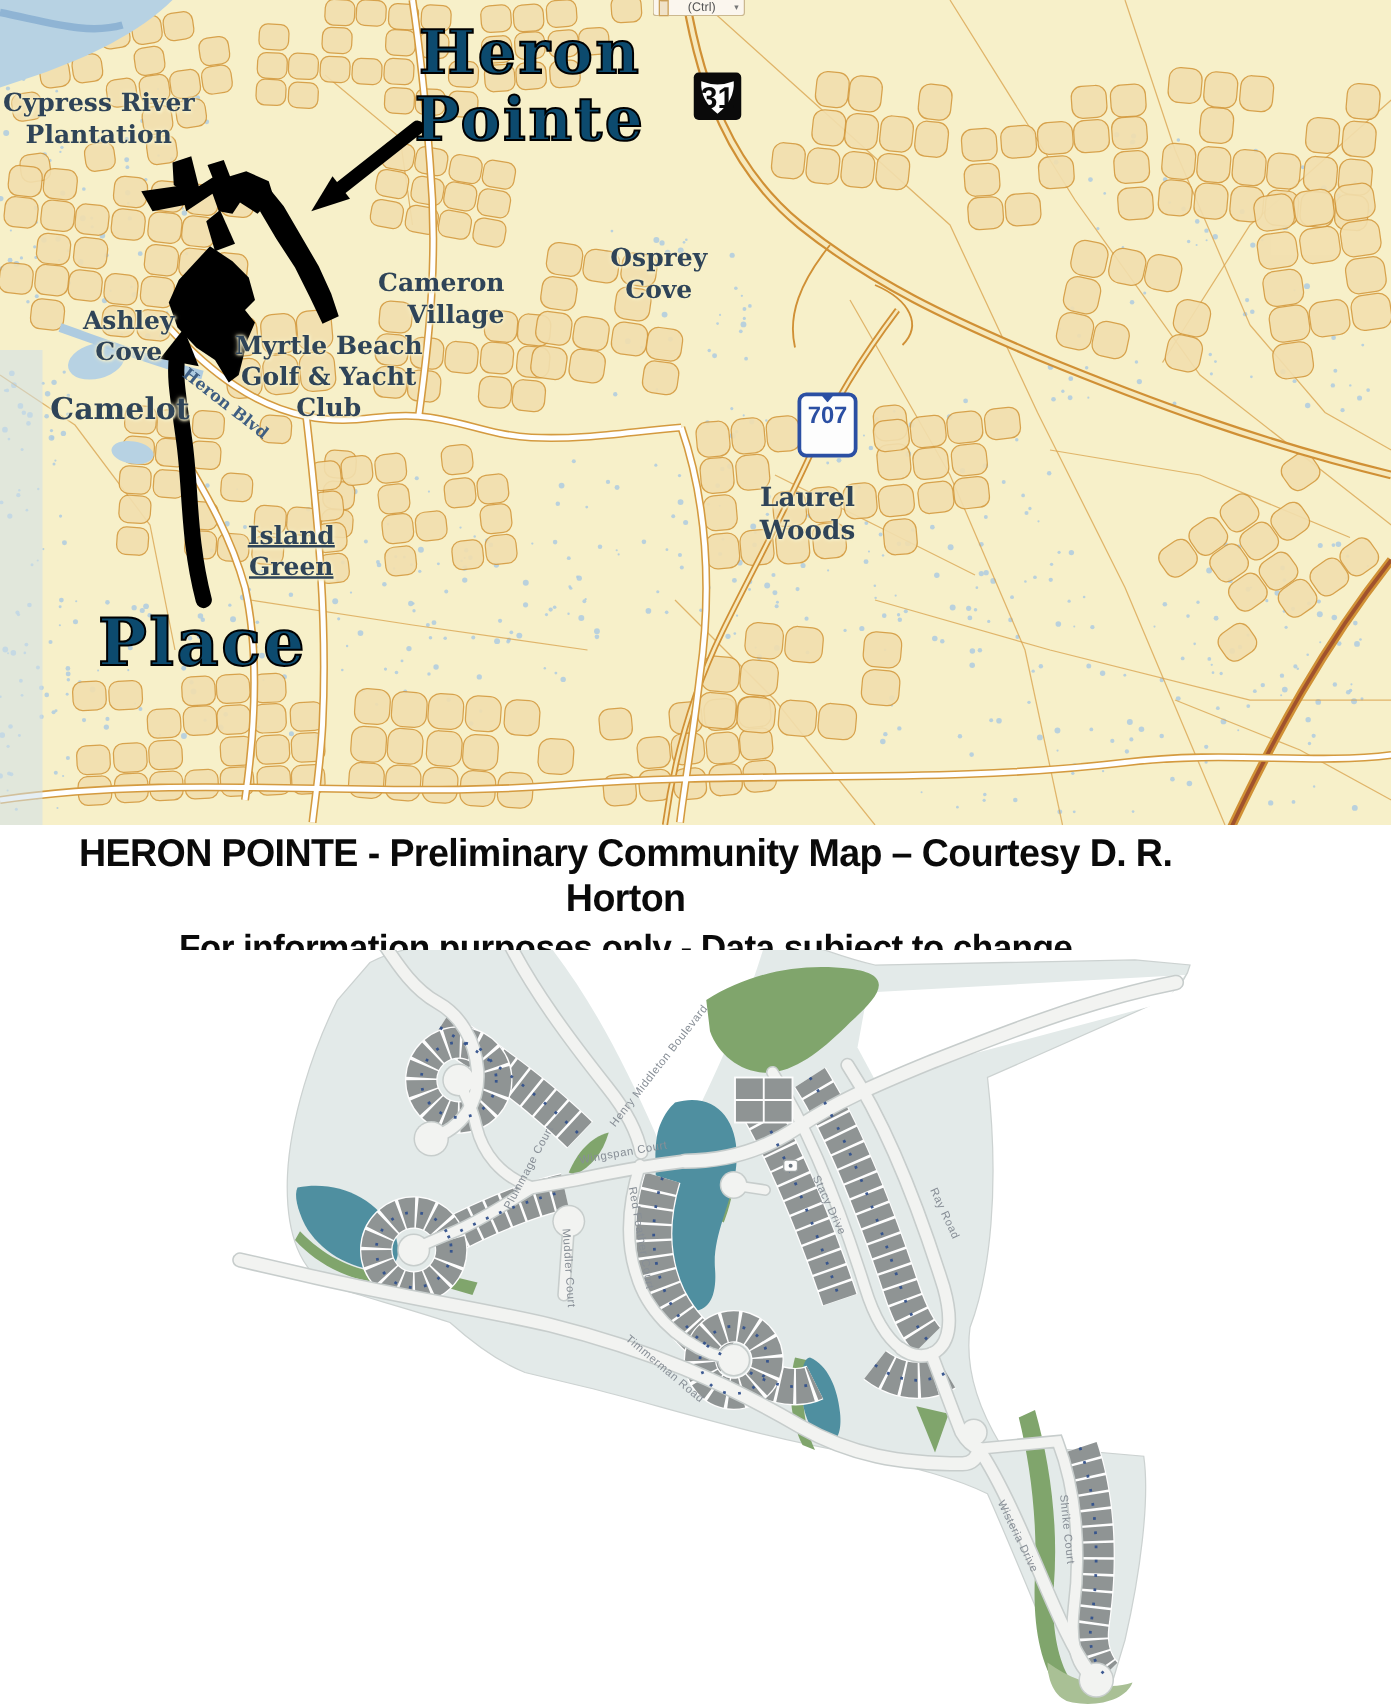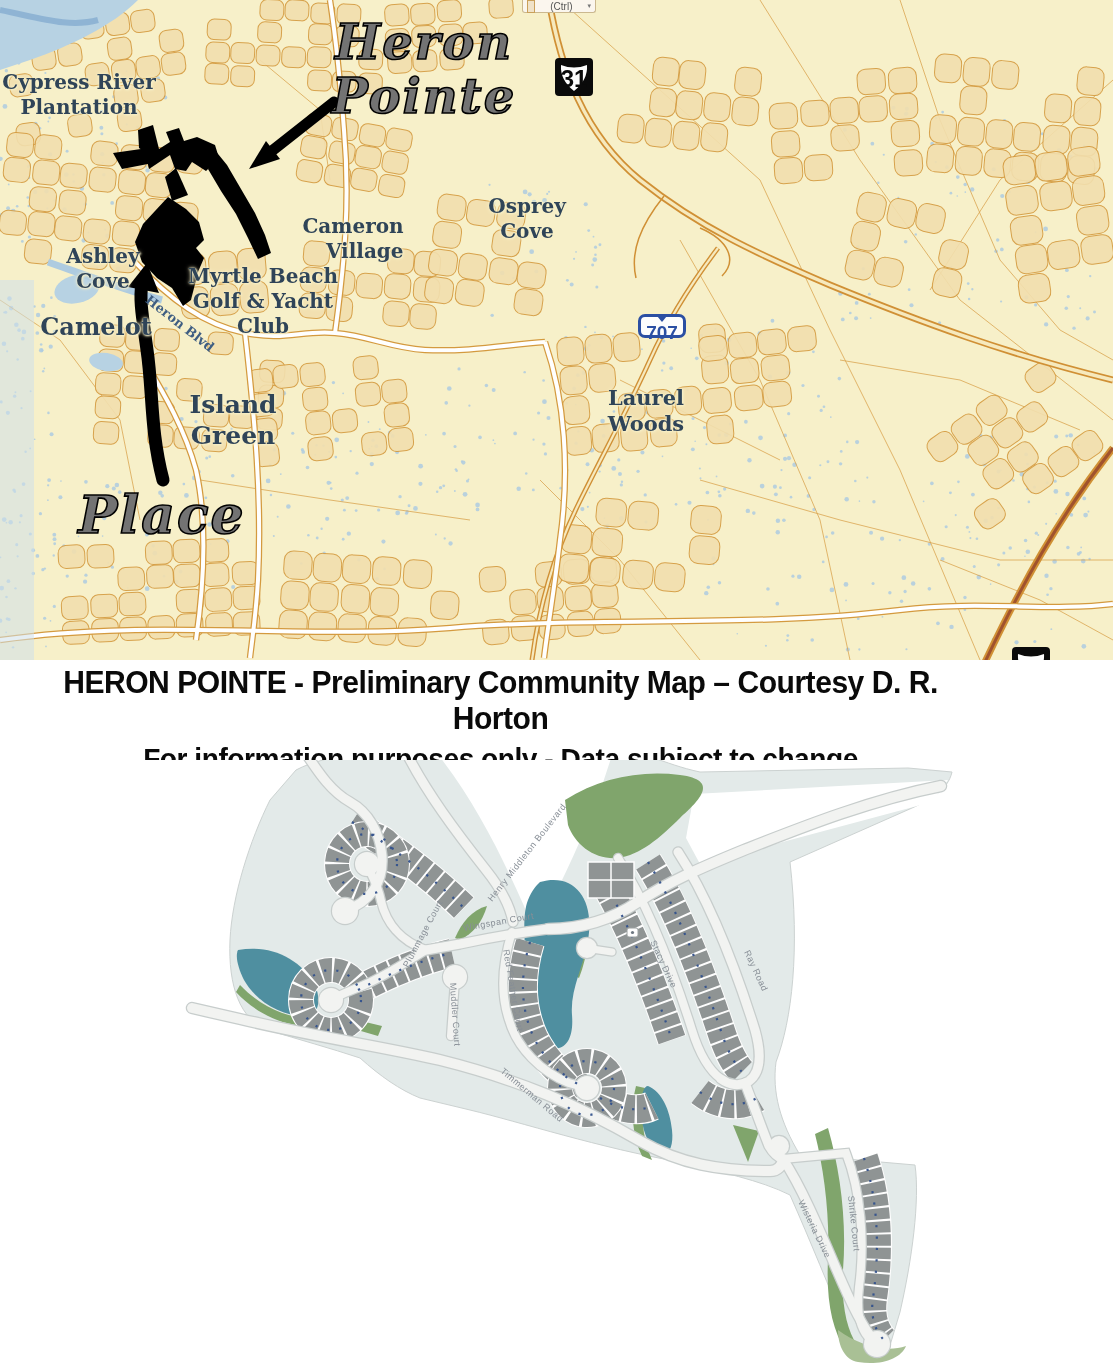--- a/index.html
+++ b/index.html
@@ -5,31 +5,31 @@
   html,body{margin:0;padding:0;background:#fff;}
   #stage{position:relative;width:1113px;height:1365px;overflow:hidden;background:#fff;
          font-family:"Liberation Sans",sans-serif;}
   
   #overview{position:absolute;left:0;top:0;width:1113px;height:660px;background:#f7f0c9;
             border-right:2px solid #b9b49a;overflow:hidden;}
   #overview svg{position:absolute;left:0;top:0;}
   .place{position:absolute;font-family:"DejaVu Serif",serif;font-weight:bold;color:#2f4458;
          text-align:center;transform:translateX(-50%);line-height:1.25;
          text-shadow:0 0 2px #f7f0c9,0 0 4px #f7f0c9,1px 1px 2px #f7f0c9;white-space:nowrap;}
-  .big{color:#737373;-webkit-text-stroke:1.6px #000;letter-spacing:2px;line-height:1.12;
-       text-shadow:none;font-style:italic;}
+  .big{color:#0c4a6e;-webkit-text-stroke:1.6px #000;letter-spacing:2px;line-height:1.12;
+       text-shadow:none;}
   .roadlbl{position:absolute;font-family:"DejaVu Serif",serif;font-weight:bold;color:#3f5e82;
            font-size:13px;white-space:nowrap;transform-origin:0 0;}
   
   .shield{position:absolute;}
   .us-shield{width:38px;height:38px;background:#0a0a0a;border-radius:4px;position:relative;}
   .us-shield svg{position:absolute;left:0;top:0;}
   .us-shield .num{position:absolute;left:0;top:7px;width:100%;text-align:center;
       font-family:"Liberation Sans",sans-serif;font-weight:bold;font-size:24px;color:#0a0a0a;}
-  .sc-shield{width:48px;height:24px;background:#fdfdfd;border:3px solid #2b4fa3;border-radius:7px;
+  .sc-shield{width:48px;height:52px;background:#fdfdfd;border:3px solid #2b4fa3;border-radius:7px;
       position:relative;box-sizing:border-box;}
   .sc-shield .num{position:absolute;left:0;top:5px;width:100%;text-align:center;
       font-family:"Liberation Sans",sans-serif;font-weight:bold;font-size:19px;color:#2b4fa3;}
   .sc-shield .emblem{position:absolute;left:50%;top:-1px;transform:translateX(-50%);
       width:10px;height:6px;background:#2b4fa3;clip-path:polygon(0 0,100% 0,50% 100%);}
   
   #pastebtn{position:absolute;left:486px;top:0;width:74px;height:13px;background:#fbf6ee;
       border:1px solid #cbb88f;border-top:none;border-radius:0 0 3px 3px;display:flex;
       align-items:center;gap:15px;padding:0 4px;box-sizing:border-box;font-size:10px;color:#555;margin-left:36px;}
   #pastebtn .clip{width:9px;height:11px;background:#f0e2c8;border:1px solid #caa05a;position:relative;}
@@ -1171,21 +1171,21 @@
       <div>Club</div>
     </div>
     <div class="place" style="left:353px;top:214px;font-size:20px;text-align:right;">
       <div>Cameron</div>
       <div>Village</div>
     </div>
     <div class="place" style="left:527px;top:194px;font-size:20px;">
       <div>Osprey</div>
       <div>Cove</div>
     </div>
-    <div class="place" style="left:233px;top:389px;font-size:25px;">
+    <div class="place" style="left:233px;top:416px;font-size:20px;text-decoration:underline;">
       <div>Island</div>
       <div>Green</div>
     </div>
     <div class="place" style="left:646px;top:385px;font-size:21px;">
       <div>Laurel</div>
       <div>Woods</div>
     </div>
     <div class="place big" style="left:162px;top:486px;font-size:52px;">
       <div>Place</div>
     </div>

